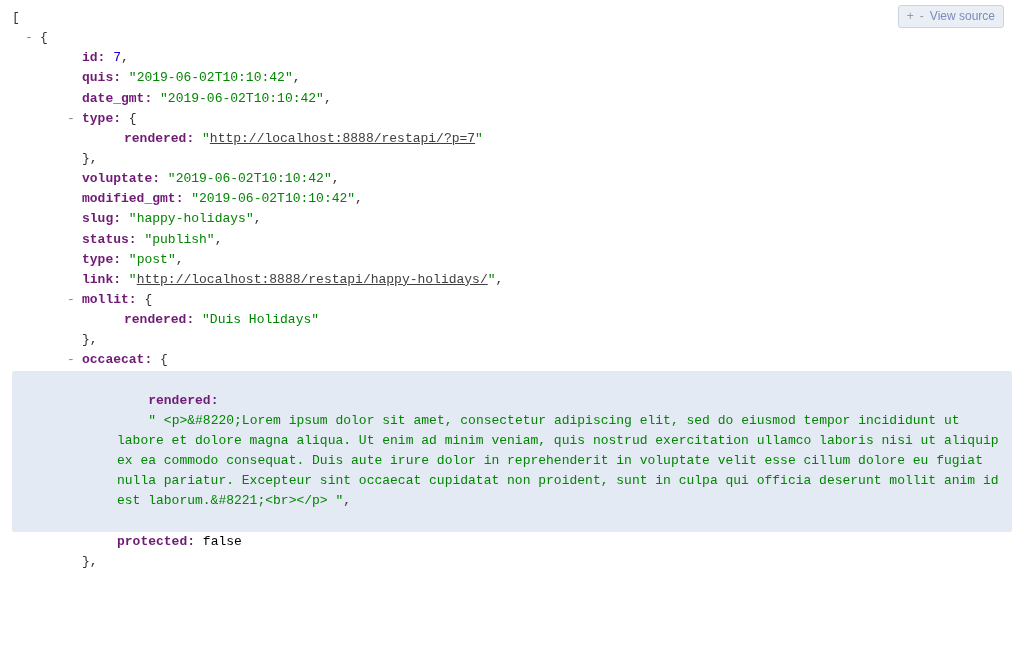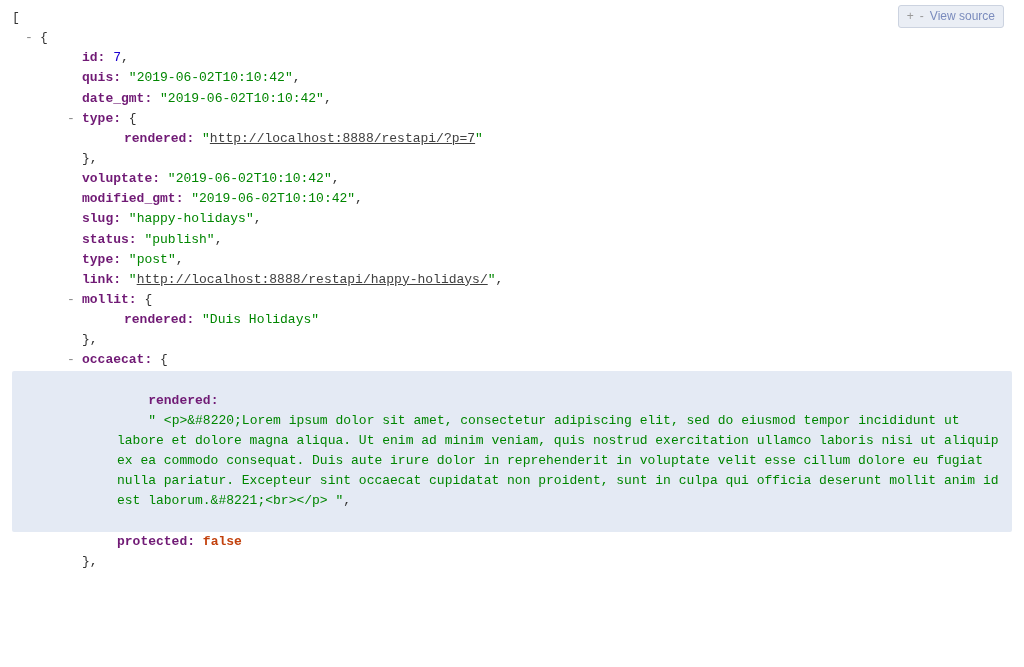--- a/index.html
+++ b/index.html
@@ -44,21 +44,21 @@
   .collapse {
     position: absolute;
     left: 55px;
     color: #888;
     cursor: pointer;
     user-select: none;
   }
   .key { font-weight: bold; color: #701a75; }
   .num { color: #1c00cf; }
   .str { color: #008600; }
-  .bool { color: #c2410c; font-weight: bold; }
+  .bool { color: #000000; }
   .punct { color: #333; }
   a.link { color: #404040; text-decoration: underline; }
   .hl {
     background: #e4eaf4;
     border-radius: 2px;
     display: block;
     padding-right: 6px;
   }
 </style>
 </head>

